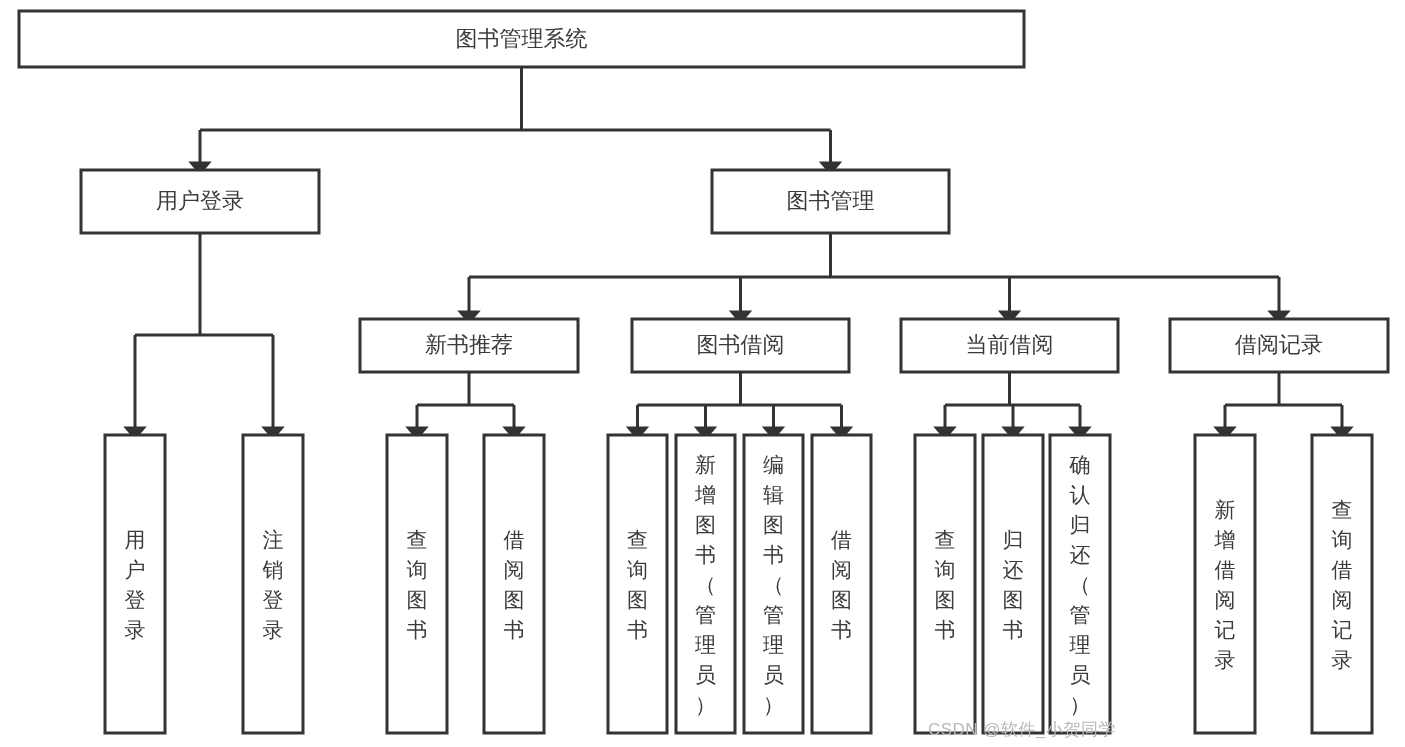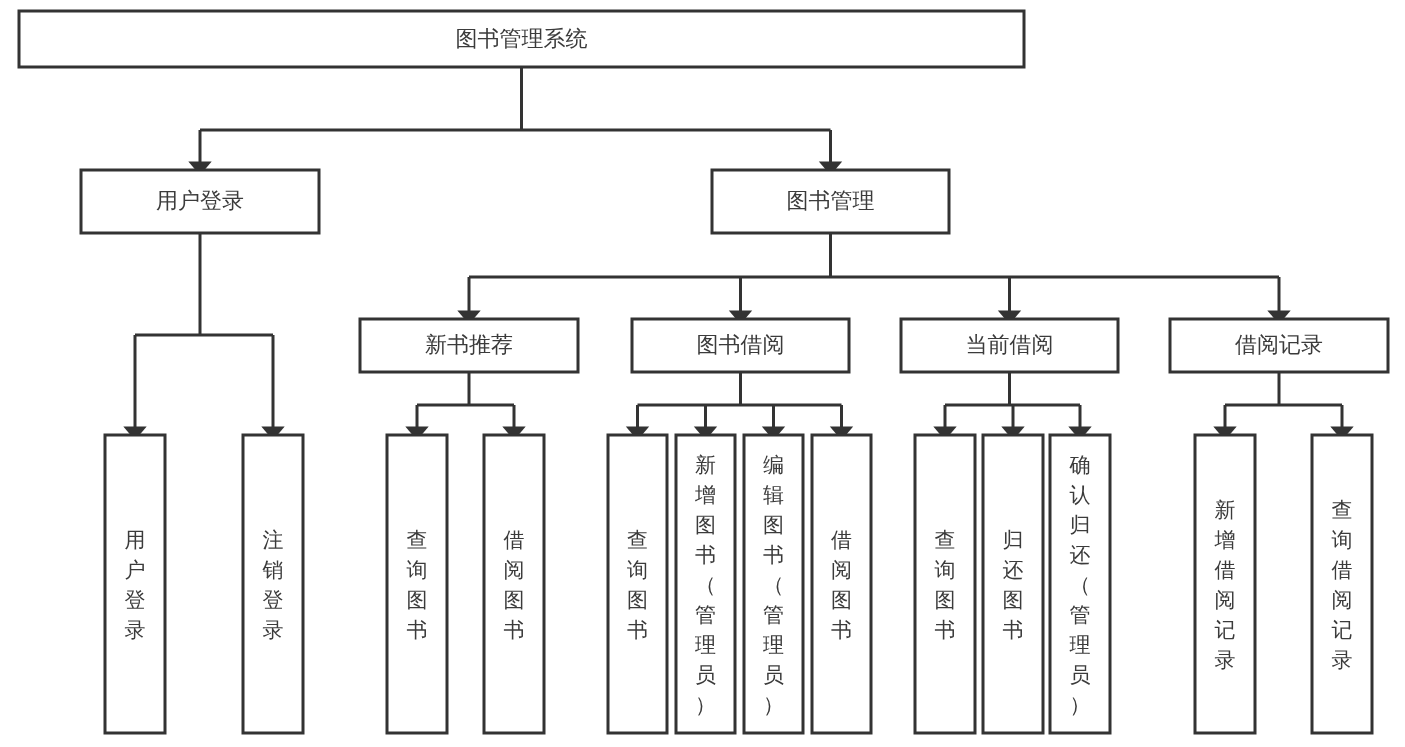--- a/index.html
+++ b/index.html
@@ -196,13 +196,14 @@
         <g>
           <rect class="node-box" x="1195" y="435" width="60" height="298"></rect>
           <text class="node-label-vertical" x="1225" y="517.4"><tspan x="1225" dy="0">新</tspan><tspan x="1225" dy="30">增</tspan><tspan x="1225" dy="30">借</tspan><tspan x="1225" dy="30">阅</tspan><tspan x="1225" dy="30">记</tspan><tspan x="1225" dy="30">录</tspan></text>
         </g>
         <g>
           <rect class="node-box" x="1312" y="435" width="60" height="298"></rect>
           <text class="node-label-vertical" x="1342" y="517.4"><tspan x="1342" dy="0">查</tspan><tspan x="1342" dy="30">询</tspan><tspan x="1342" dy="30">借</tspan><tspan x="1342" dy="30">阅</tspan><tspan x="1342" dy="30">记</tspan><tspan x="1342" dy="30">录</tspan></text>
         </g>
       </g>
   </svg>
+  <div class="watermark">CSDN @软件_小贺同学</div>
 </div>
 
 </body></html>

